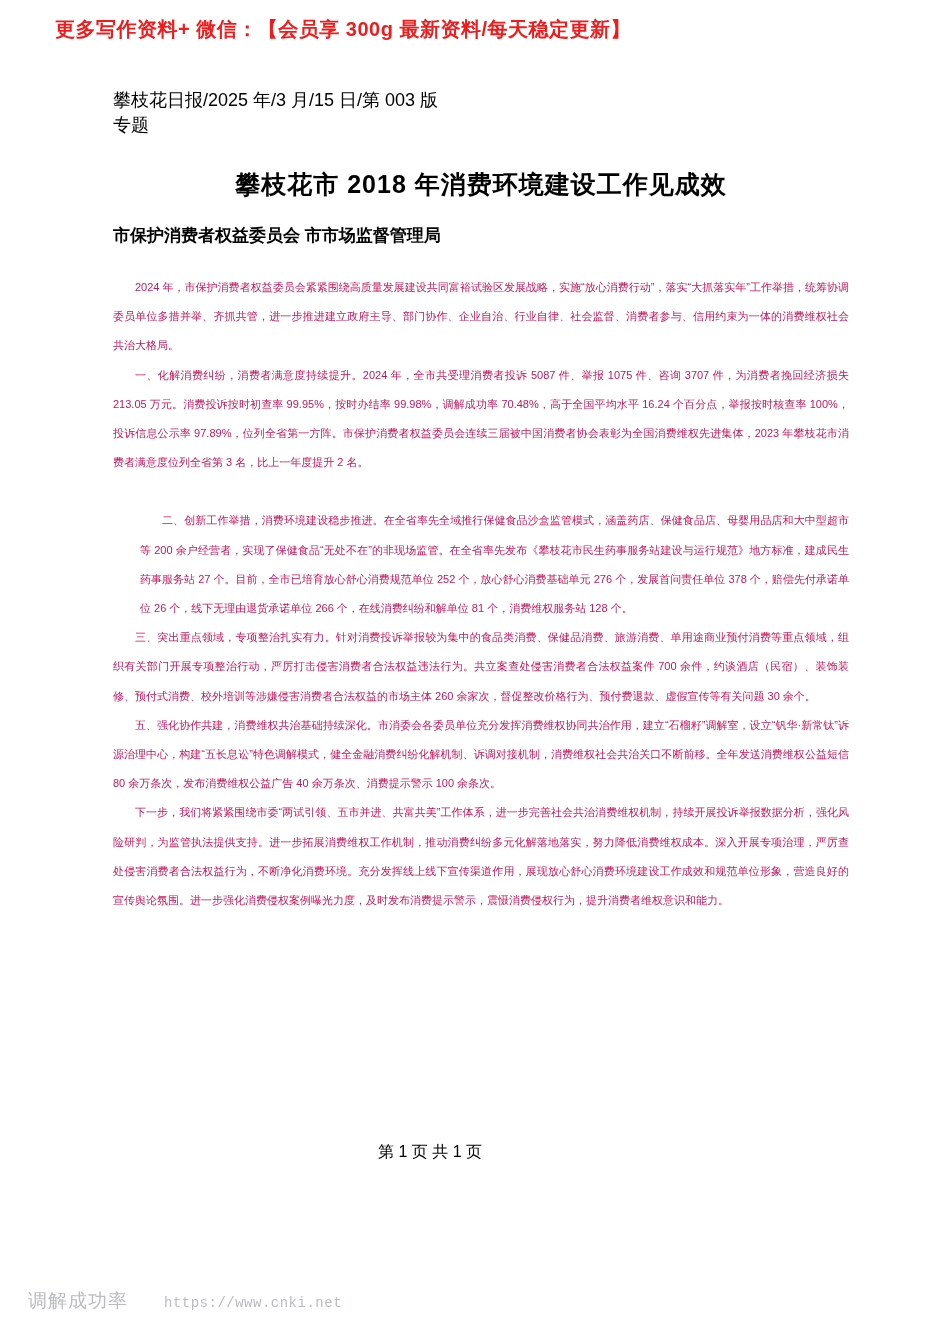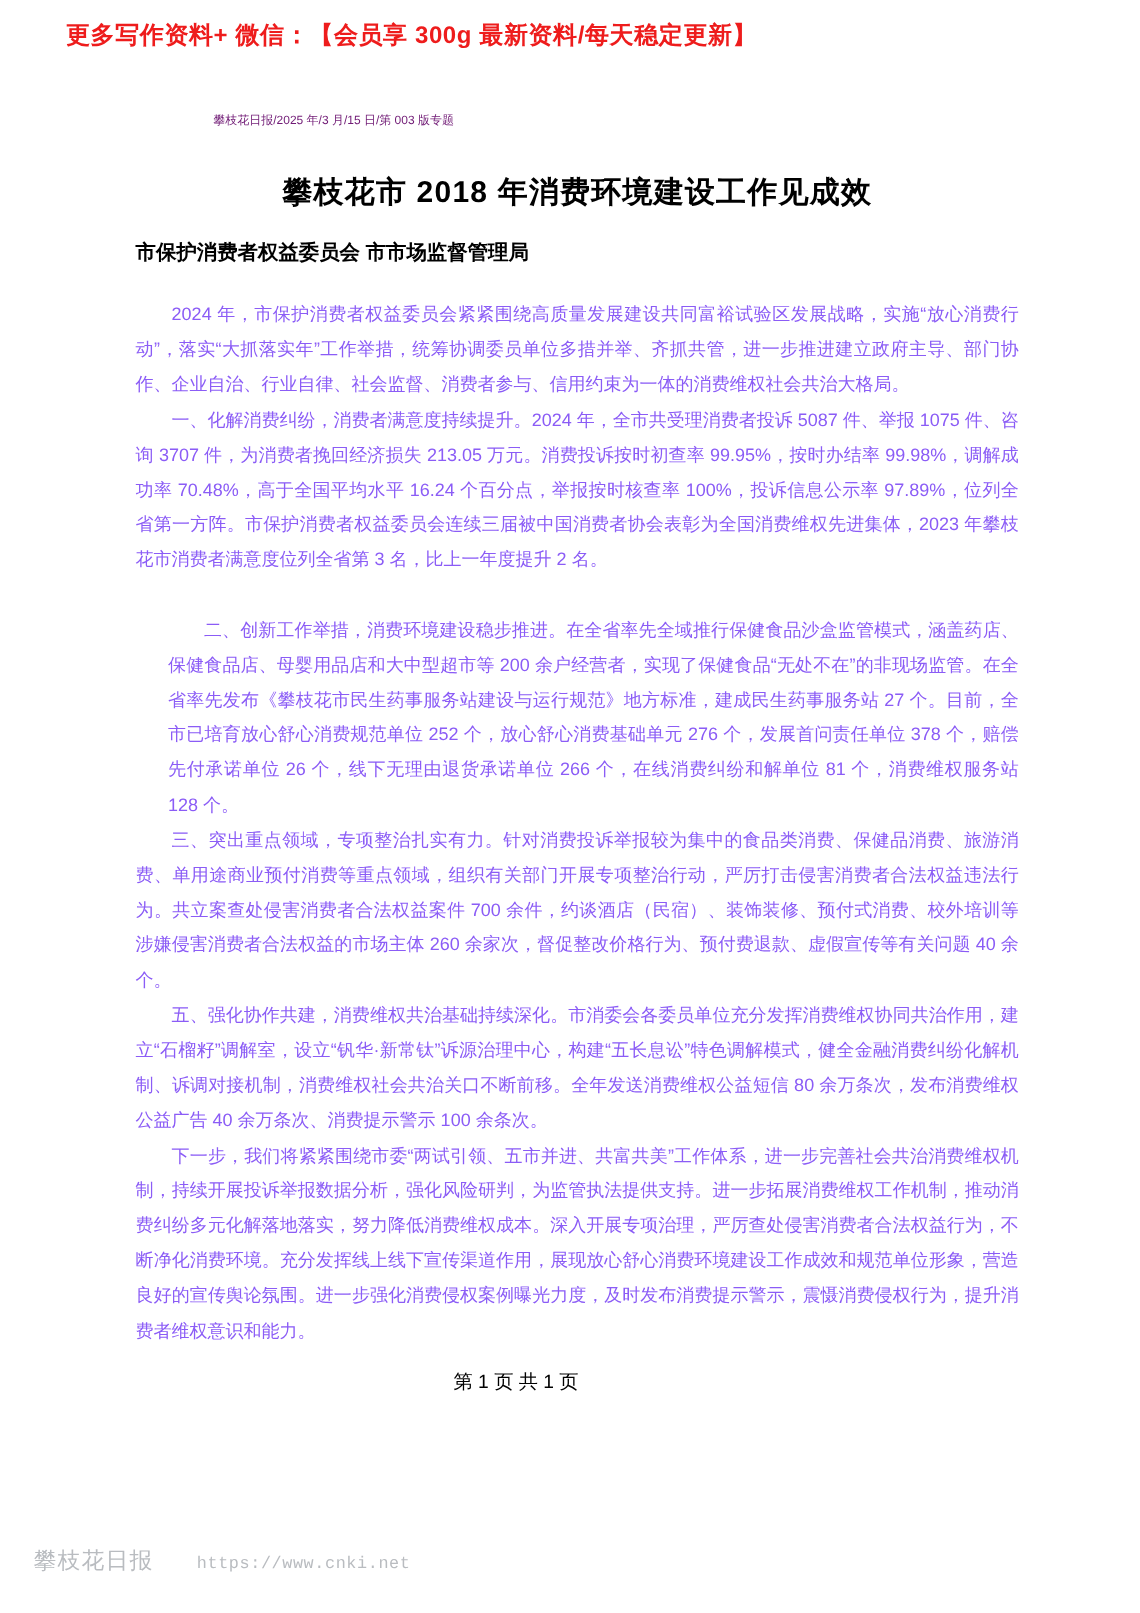--- a/index.html
+++ b/index.html
@@ -32,25 +32,24 @@
   
   .doc {
     position: absolute;
     left: 113px;
     top: 88px;
     width: 736px;
   }
 
   .masthead {
     font-family: "Liberation Sans", "DejaVu Sans", sans-serif;
-    font-size: 10px;
+    font-size: 18px;
     line-height: 25px;
-    color: #701a75;
+    color: #000000;
     width: 330px;
-    text-align: center;
   }
 
   .doc-title {
     text-align: center;
     font-family: "Liberation Sans", "DejaVu Sans", sans-serif;
     font-weight: bold;
     font-size: 25px;
     letter-spacing: 1px;
     margin-top: 30px;
     color: #000;
@@ -61,25 +60,25 @@
     font-family: "Liberation Sans", "DejaVu Sans", sans-serif;
     font-weight: bold;
     font-size: 17px;
     margin-top: 23px;
     color: #000;
   }
 
   .body-text {
     margin-top: 26px;
     font-family: "Liberation Sans", "DejaVu Sans", sans-serif;
-    font-size: 15px;
+    font-size: 11px;
     line-height: 29.2px;
     text-align: justify;
     text-justify: inter-ideograph;
-    color: #8b5cf6;
+    color: #be185d;
   }
 
   .body-text p {
     margin: 0;
     text-indent: 2em;
   }
 
   .body-text p.gap-before {
     margin-top: 29px;
     margin-left: 27px;
@@ -132,27 +131,27 @@
     <div class="masthead">攀枝花日报/2025 年/3 月/15 日/第 003 版专题</div>
 
     <h1 class="doc-title">攀枝花市 2018 年消费环境建设工作见成效</h1>
 
     <div class="doc-subtitle">市保护消费者权益委员会  市市场监督管理局</div>
 
     <div class="body-text">
       <p>2024 年，市保护消费者权益委员会紧紧围绕高质量发展建设共同富裕试验区发展战略，实施“放心消费行动”，落实“大抓落实年”工作举措，统筹协调委员单位多措并举、齐抓共管，进一步推进建立政府主导、部门协作、企业自治、行业自律、社会监督、消费者参与、信用约束为一体的消费维权社会共治大格局。</p>
       <p>一、化解消费纠纷，消费者满意度持续提升。2024 年，全市共受理消费者投诉 5087 件、举报 1075 件、咨询 3707 件，为消费者挽回经济损失 213.05 万元。消费投诉按时初查率 99.95%，按时办结率 99.98%，调解成功率 70.48%，高于全国平均水平 16.24 个百分点，举报按时核查率 100%，投诉信息公示率 97.89%，位列全省第一方阵。市保护消费者权益委员会连续三届被中国消费者协会表彰为全国消费维权先进集体，2023 年攀枝花市消费者满意度位列全省第 3 名，比上一年度提升 2 名。</p>
       <p class="gap-before">二、创新工作举措，消费环境建设稳步推进。在全省率先全域推行保健食品沙盒监管模式，涵盖药店、保健食品店、母婴用品店和大中型超市等 200 余户经营者，实现了保健食品“无处不在”的非现场监管。在全省率先发布《攀枝花市民生药事服务站建设与运行规范》地方标准，建成民生药事服务站 27 个。目前，全市已培育放心舒心消费规范单位 252 个，放心舒心消费基础单元 276 个，发展首问责任单位 378 个，赔偿先付承诺单位 26 个，线下无理由退货承诺单位 266 个，在线消费纠纷和解单位 81 个，消费维权服务站 128 个。</p>
-      <p>三、突出重点领域，专项整治扎实有力。针对消费投诉举报较为集中的食品类消费、保健品消费、旅游消费、单用途商业预付消费等重点领域，组织有关部门开展专项整治行动，严厉打击侵害消费者合法权益违法行为。共立案查处侵害消费者合法权益案件 700 余件，约谈酒店（民宿）、装饰装修、预付式消费、校外培训等涉嫌侵害消费者合法权益的市场主体 260 余家次，督促整改价格行为、预付费退款、虚假宣传等有关问题 40 余个。</p>
+      <p>三、突出重点领域，专项整治扎实有力。针对消费投诉举报较为集中的食品类消费、保健品消费、旅游消费、单用途商业预付消费等重点领域，组织有关部门开展专项整治行动，严厉打击侵害消费者合法权益违法行为。共立案查处侵害消费者合法权益案件 700 余件，约谈酒店（民宿）、装饰装修、预付式消费、校外培训等涉嫌侵害消费者合法权益的市场主体 260 余家次，督促整改价格行为、预付费退款、虚假宣传等有关问题 30 余个。</p>
       <p>五、强化协作共建，消费维权共治基础持续深化。市消委会各委员单位充分发挥消费维权协同共治作用，建立“石榴籽”调解室，设立“钒华·新常钛”诉源治理中心，构建“五长息讼”特色调解模式，健全金融消费纠纷化解机制、诉调对接机制，消费维权社会共治关口不断前移。全年发送消费维权公益短信 80 余万条次，发布消费维权公益广告 40 余万条次、消费提示警示 100 余条次。</p>
       <p>下一步，我们将紧紧围绕市委“两试引领、五市并进、共富共美”工作体系，进一步完善社会共治消费维权机制，持续开展投诉举报数据分析，强化风险研判，为监管执法提供支持。进一步拓展消费维权工作机制，推动消费纠纷多元化解落地落实，努力降低消费维权成本。深入开展专项治理，严厉查处侵害消费者合法权益行为，不断净化消费环境。充分发挥线上线下宣传渠道作用，展现放心舒心消费环境建设工作成效和规范单位形象，营造良好的宣传舆论氛围。进一步强化消费侵权案例曝光力度，及时发布消费提示警示，震慑消费侵权行为，提升消费者维权意识和能力。</p>
     </div>
 
   </div>
 
   <div class="page-footer">第 1 页 共 1 页</div>
 
   <div class="watermark">
-    <span class="wm-cn">攀枝花日报</span>
+    <span class="wm-cn">调解成功率</span>
     <span class="wm-url">https://www.cnki.net</span>
   </div>
 
 </div>
 
 </body></html>

